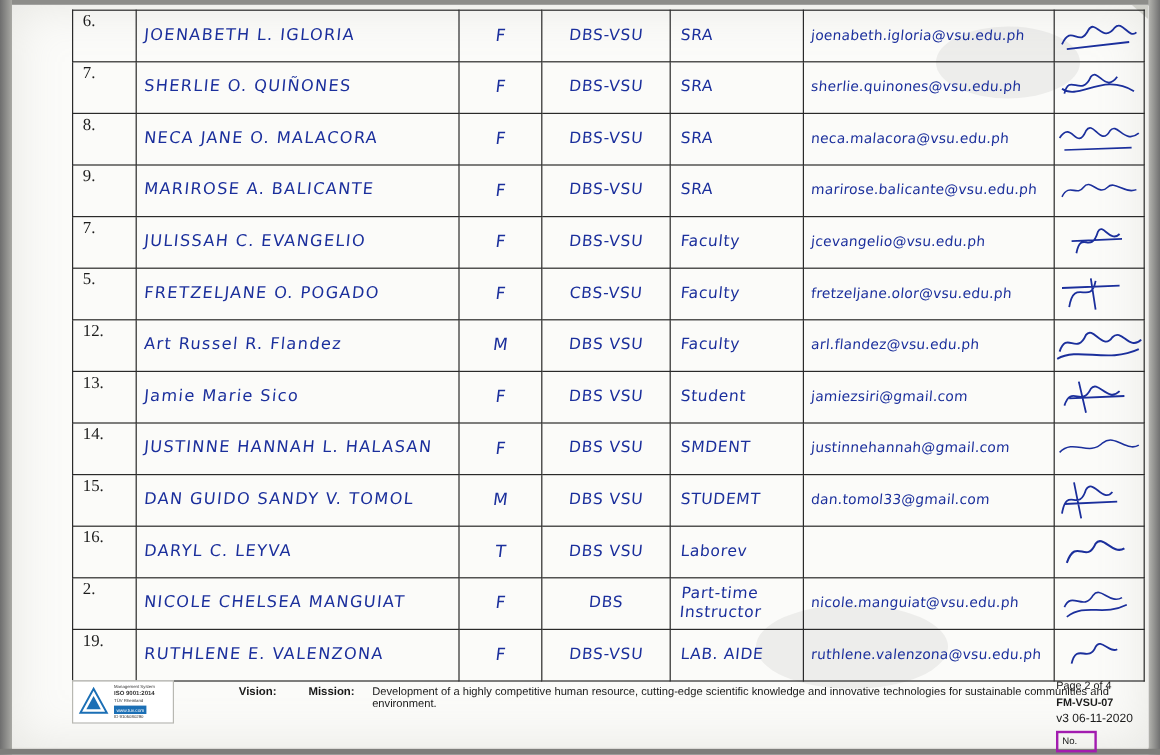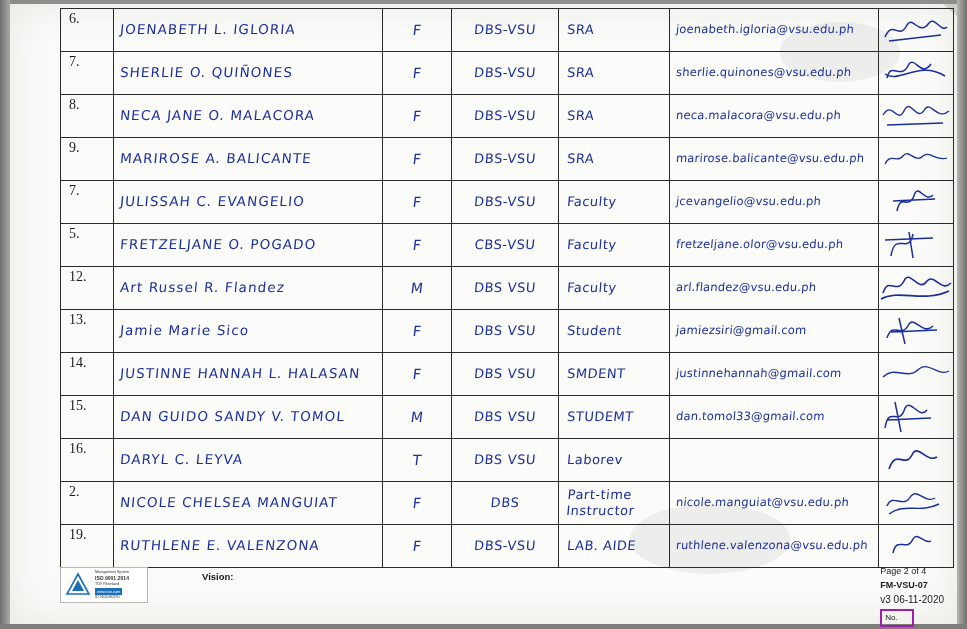--- a/index.html
+++ b/index.html
@@ -601,20 +601,24 @@
         <div>TÜV Rheinland</div>
         <div class="cert-bar">www.tuv.com</div>
         <div>ID 9105080290</div>
       </div>
     </div>
 
     <div class="vm">
       <div class="vm-row">
         <span class="vm-label">Vision:</span>
       </div>
+      <div class="vm-row">
+        <span class="vm-label">Mission:</span>
+        <span class="vm-text">Development of a highly competitive human resource, cutting-edge scientific knowledge and innovative technologies for sustainable communities and environment.</span>
+      </div>
     </div>
 
     <div class="pageinfo">
       <div>Page 2 of 4</div>
       <div class="b">FM-VSU-07</div>
       <div class="small">v3 06-11-2020</div>
       <div class="nobox">No.</div>
     </div>
   </div>
 </div>

